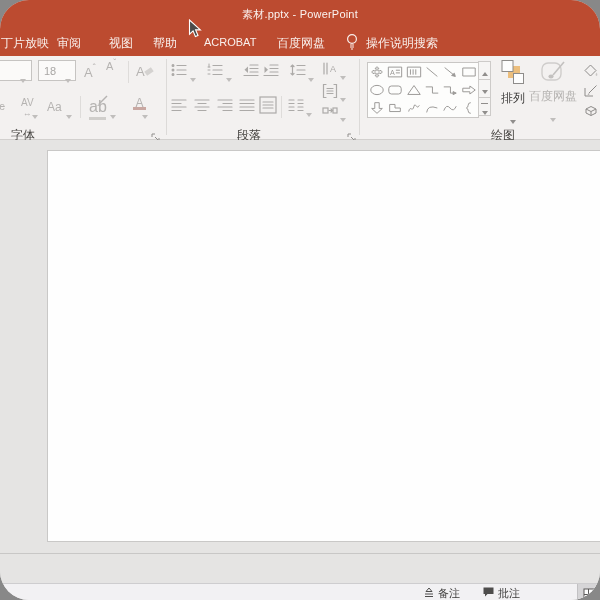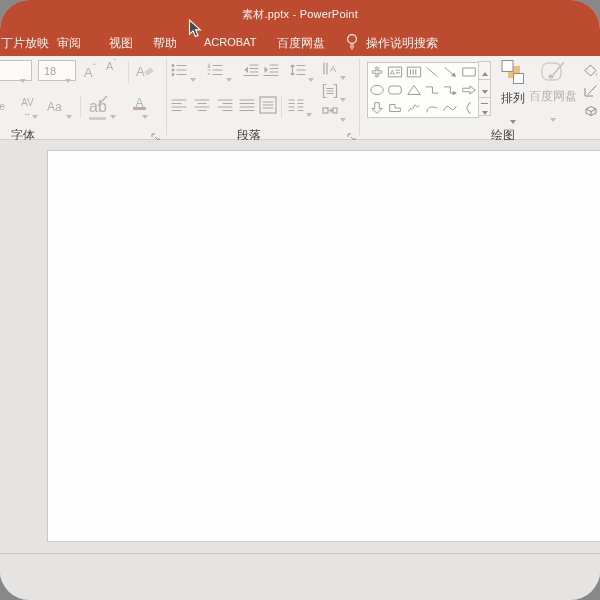--- a/index.html
+++ b/index.html
@@ -336,18 +336,39 @@
     </div>
 
     <span class="abs glabel" style="left:491px">绘图</span>
   </div>
 
   <div class="abs workspace">
     <div class="abs slide"></div>
     <div class="abs splitter"></div>
   </div>
 
+  <div class="abs statusbar">
+    <span class="abs sitem" style="left:423px">
+      <svg width="12" height="11" viewBox="0 0 12 11" style="vertical-align:-1px">
+          <path d="M6,1 L9,4.5 H3 Z" fill="none" stroke="#4E4D4C"></path>
+          <path d="M2,7 H10 M2,9.5 H10" stroke="#4E4D4C"></path>
+        </svg>
+      <span>备注</span>
+    </span>
+    <span class="abs sitem" style="left:482px">
+      <svg width="13" height="12" viewBox="0 0 13 12" style="vertical-align:-1px">
+          <path d="M1.5,1.5 H11.5 V8 H5.5 L3,10.5 V8 H1.5 Z" fill="#4E4D4C"></path>
+        </svg>
+      <span>批注</span>
+    </span>
+    <span class="abs viewbtn">
+      <svg width="15" height="12" viewBox="0 0 15 12">
+          <rect x="1" y="1" width="13" height="10" fill="#FDFDFD" stroke="#5A5958"></rect>
+          <path d="M5.5,1 V11 M1,6.5 H5.5" stroke="#5A5958"></path>
+        </svg>
+    </span>
+  </div>
 
   <svg class="abs" style="left:188px;top:19px" width="14" height="20" viewBox="0 0 14 20">
     <path d="M1.5,1 L1.5,15.2 L5.1,11.9 L7.4,17.6 L10,16.5 L7.6,10.9 L12.4,10.9 Z" fill="#4A4A4A" stroke="#FFFFFF" stroke-width="1.1"></path>
   </svg>
 
 </div>
 
 </body></html>

